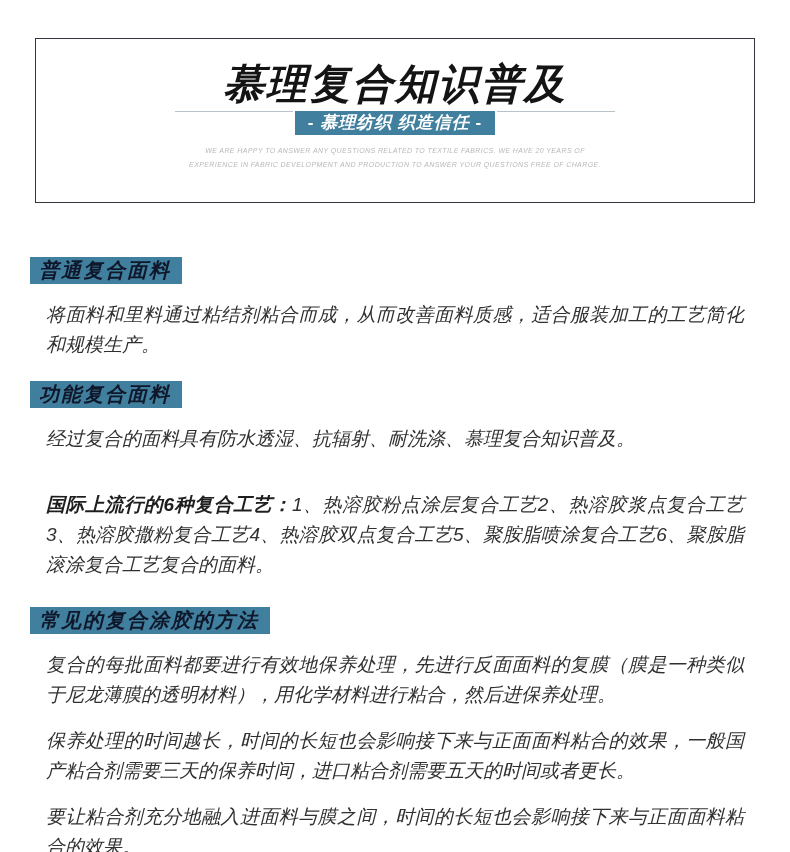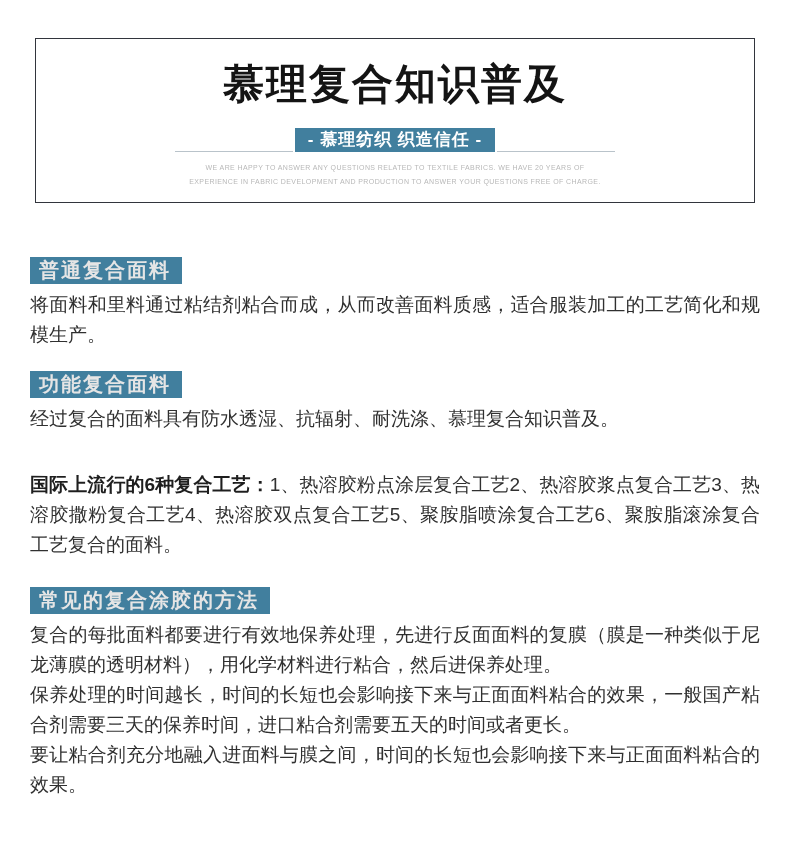--- a/index.html
+++ b/index.html
@@ -1,15 +1,15 @@
 <!DOCTYPE html>
 <html lang="zh" style="--accent: #417f9e;"><head>
 <meta charset="utf-8">
 <style>
-  * { margin: 0; padding: 0; box-sizing: border-box; }
+  * { margin: 0; padding: 0; box-sizing: border-box; font-style: italic; }
   html, body { background: #ffffff; }
   body {
     width: 790px; height: 852px;
     position: relative;
     overflow: hidden;
     font-family: "Liberation Sans", "DejaVu Sans", sans-serif;
     color: #303030;
   }
   .header-box {
     margin: 38px 35px 0 35px;
@@ -21,23 +21,23 @@
   .title {
     margin-top: 21px;
     font-family: "Liberation Serif", "DejaVu Serif", serif;
     font-weight: bold;
     font-size: 41px;
     line-height: 48px;
     color: #141414;
     letter-spacing: 2px;
   }
   .badge-row {
-    margin-top: 20px;
+    margin-top: 3px;
     display: flex;
-    align-items: flex-end;
+    align-items: flex-start;
     justify-content: center;
   }
   .h-line {
     width: 118px; height: 1px;
     background: #b9c3ca;
     display: inline-block;
   }
   .header-badge {
     display: inline-block;
     background: var(--accent, #417f9e);
@@ -54,37 +54,37 @@
     margin-top: 9px;
     font-size: 7px;
     line-height: 14px;
     color: #b8b8b8;
     letter-spacing: 0.4px;
   }
   .content { margin: 0 30px; width: 730px; }
   .sec-heading {
     display: inline-block;
     background: var(--accent, #417f9e);
-    color: #e5e5e5;
+    color: #0f172a;
     font-family: "Liberation Serif", "DejaVu Serif", serif;
     font-weight: bold;
     font-size: 20px;
     line-height: 26px;
     padding: 0 11px 1px 9px;
     letter-spacing: 2px;
     white-space: nowrap;
   }
   .body-text {
     font-size: 19px;
     line-height: 30px;
     color: #303030;
     margin-top: 6px;
     text-align: justify;
   }
-  .body-text p { margin: 0; }
+  .body-text p { margin: 16px; }
   .lead { font-weight: bold; color: #1e1e1e; }
   .sec-1 { margin-top: 54px; }
   .sec-2 { margin-top: 21px; }
   .sec-3 { margin-top: 36px; }
   .sec-4 { margin-top: 27px; }
 </style>
 </head>
 <body>
 
 <div class="header-box">

